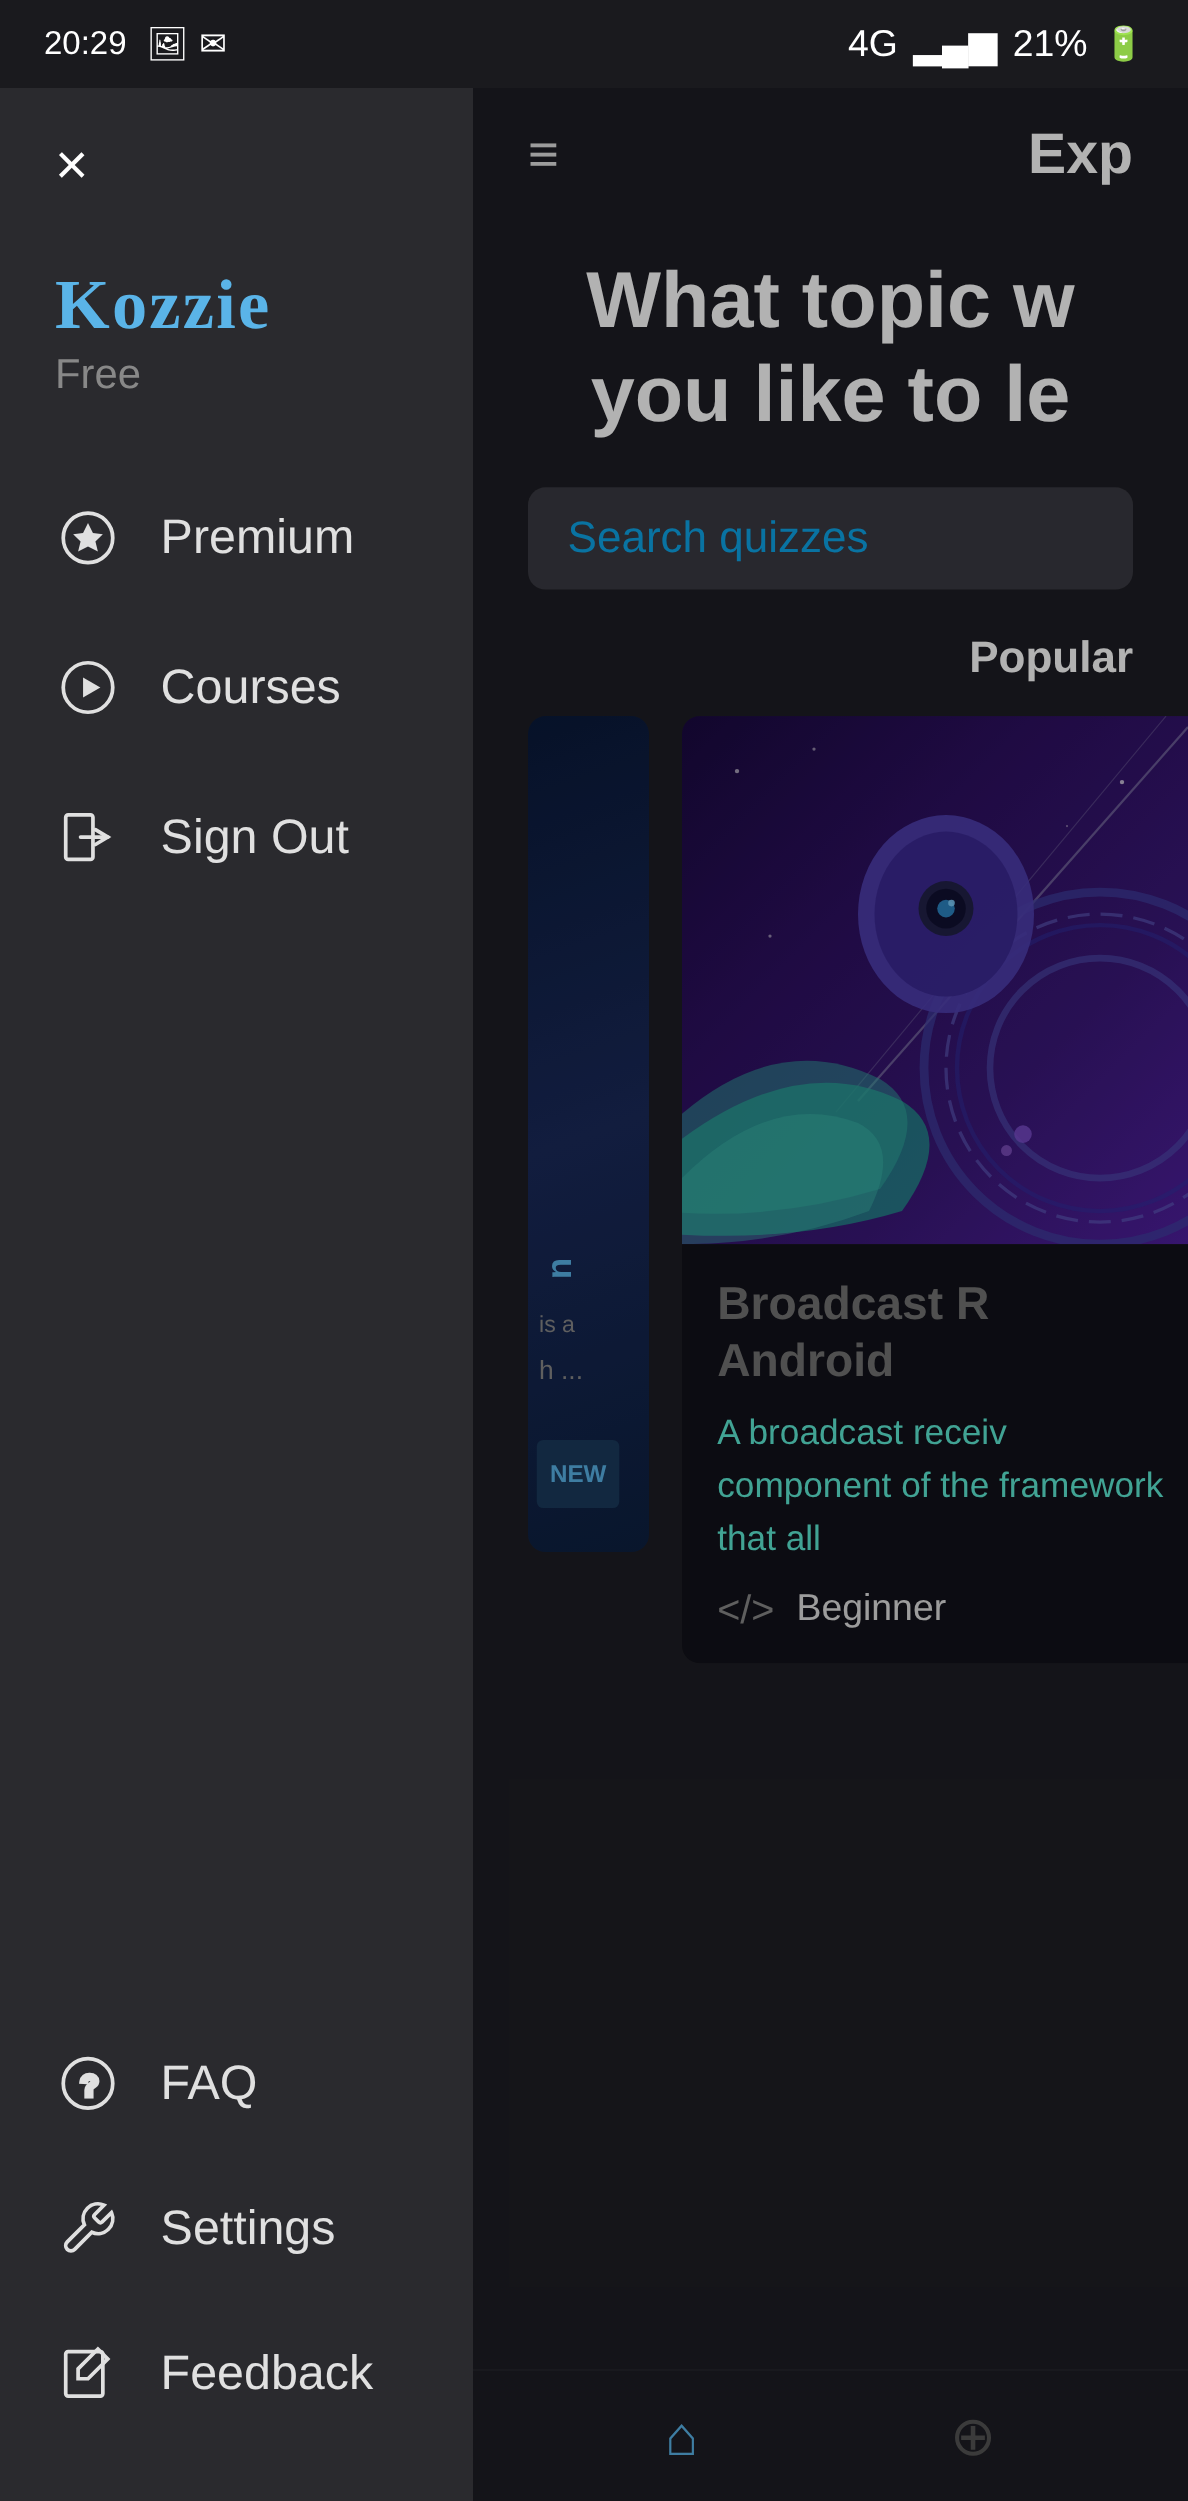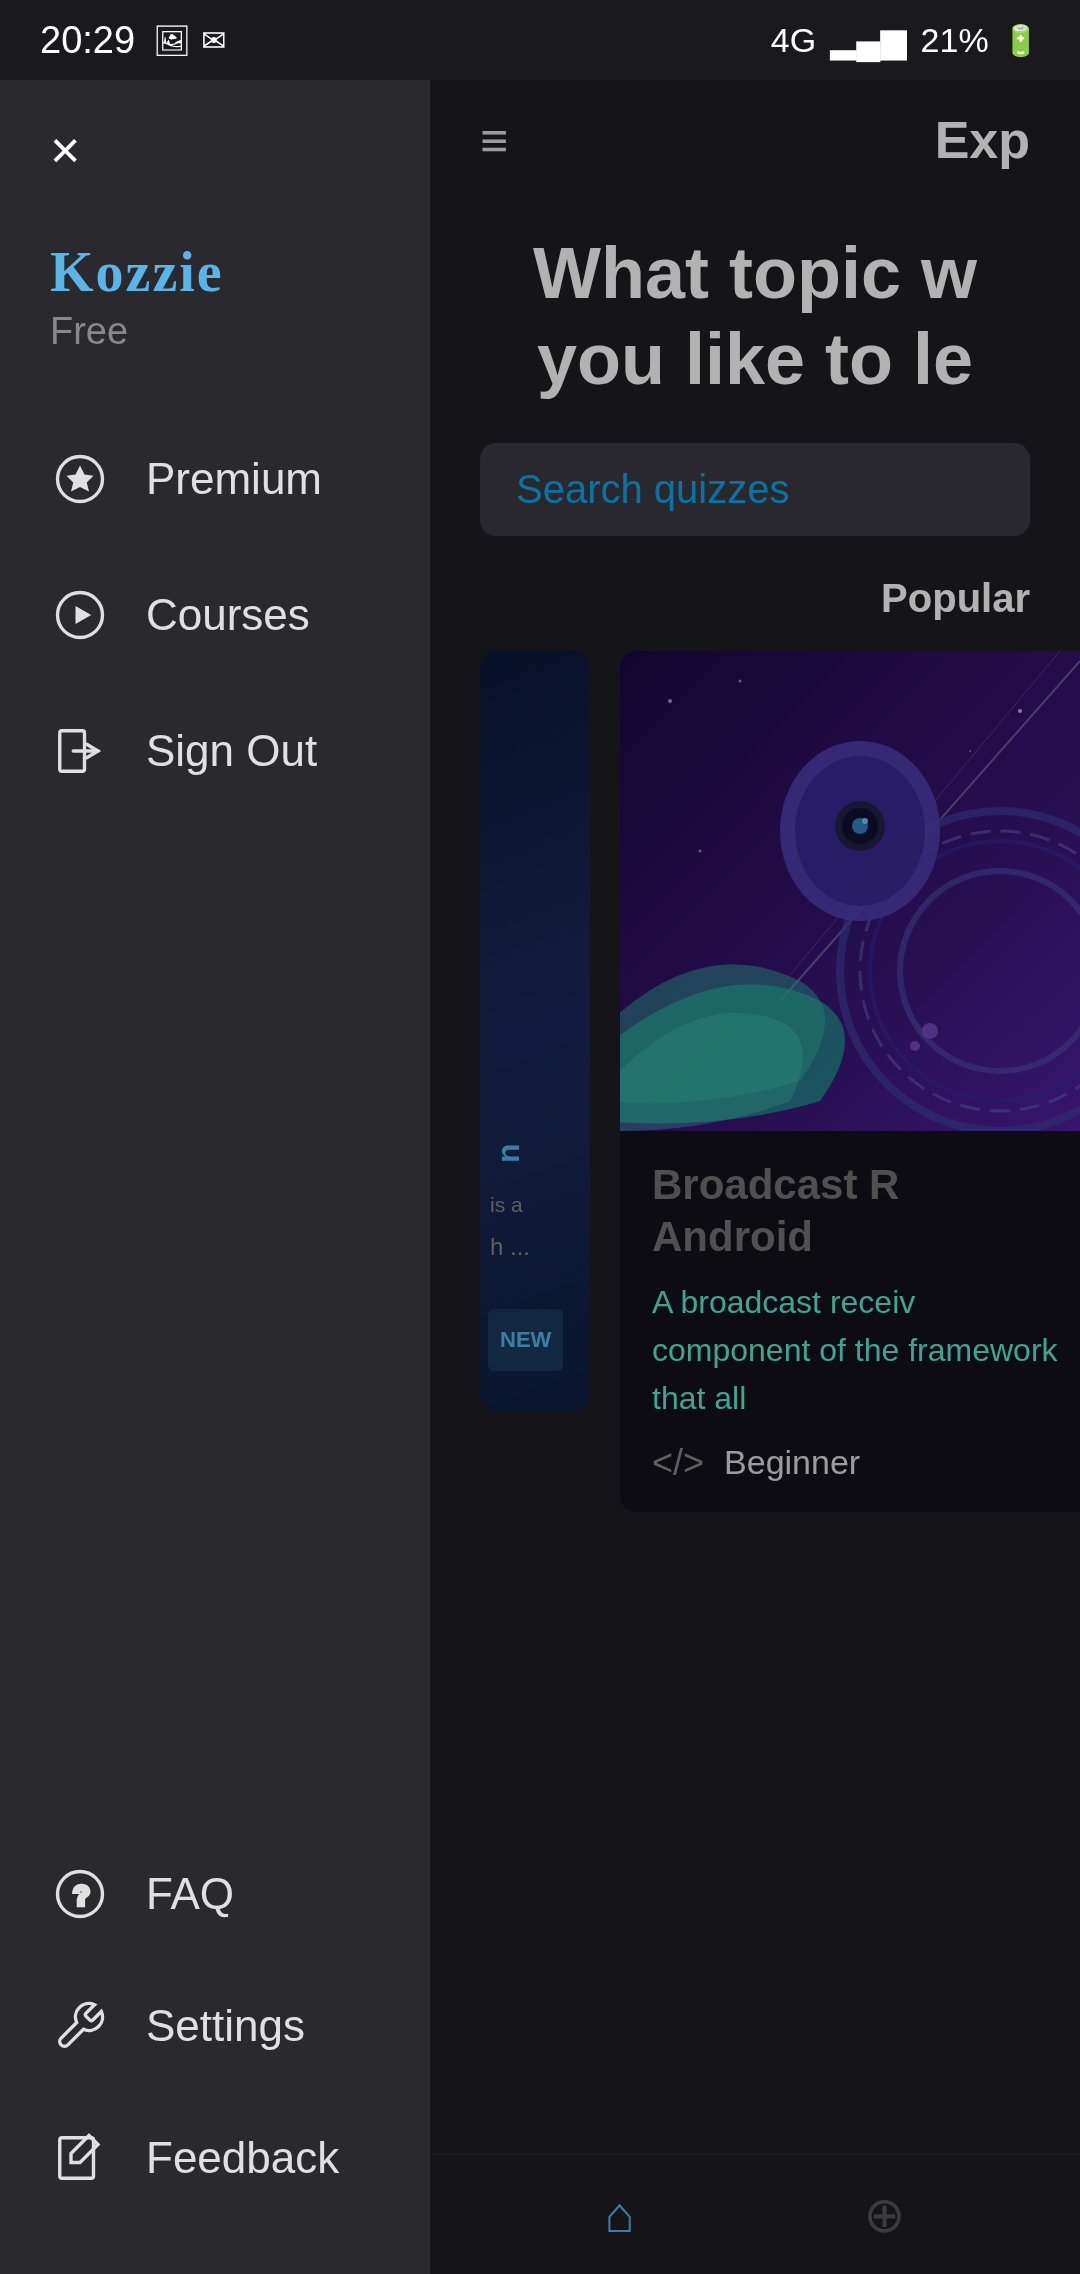--- a/index.html
+++ b/index.html
@@ -28,21 +28,21 @@
     }
 
     .status-left {
       display: flex;
       align-items: center;
       gap: 18px;
     }
 
     .status-time {
       color: #ffffff;
-      font-size: 38px;
+      font-size: 30px;
       font-weight: 500;
     }
 
     .status-icons {
       display: flex;
       align-items: center;
       gap: 10px;
     }
 
     .status-icon {
@@ -91,21 +91,21 @@
       cursor: pointer;
       font-weight: 300;
     }
 
     .drawer-brand {
       padding: 20px 50px 60px 50px;
     }
 
     .brand-name {
       color: #5ab4e8;
-      font-size: 56px;
+      font-size: 64px;
       font-weight: 600;
       letter-spacing: 2px;
       font-family: 'Georgia', serif;
     }
 
     .brand-tier {
       color: #888888;
       font-size: 38px;
       margin-top: 6px;
     }

